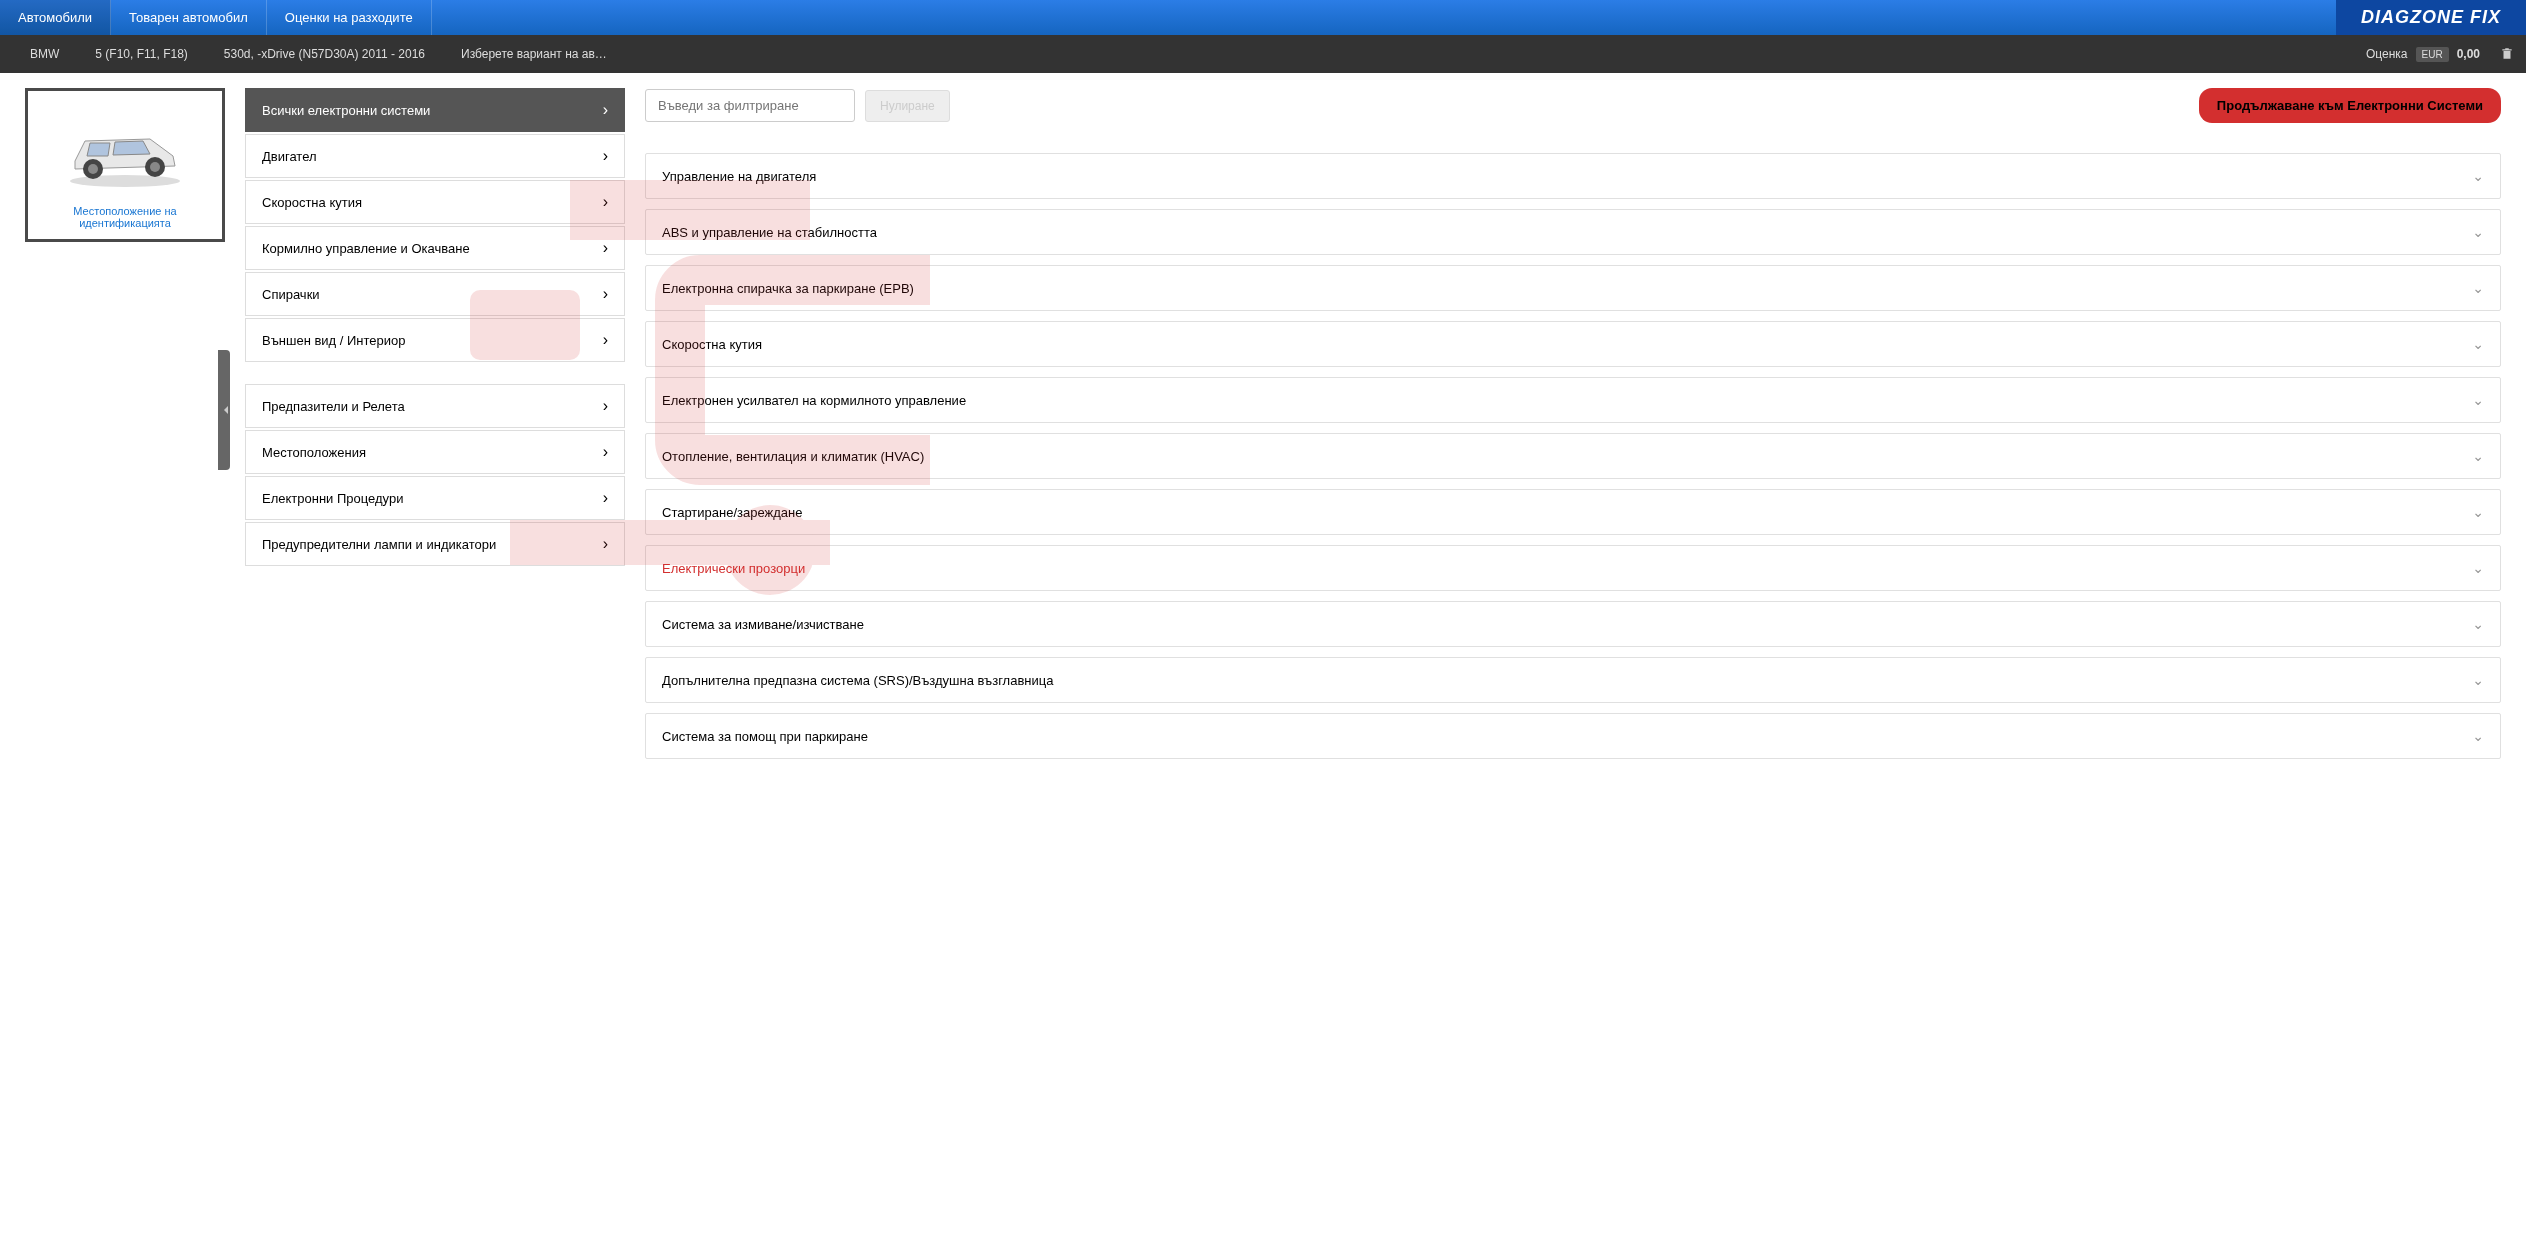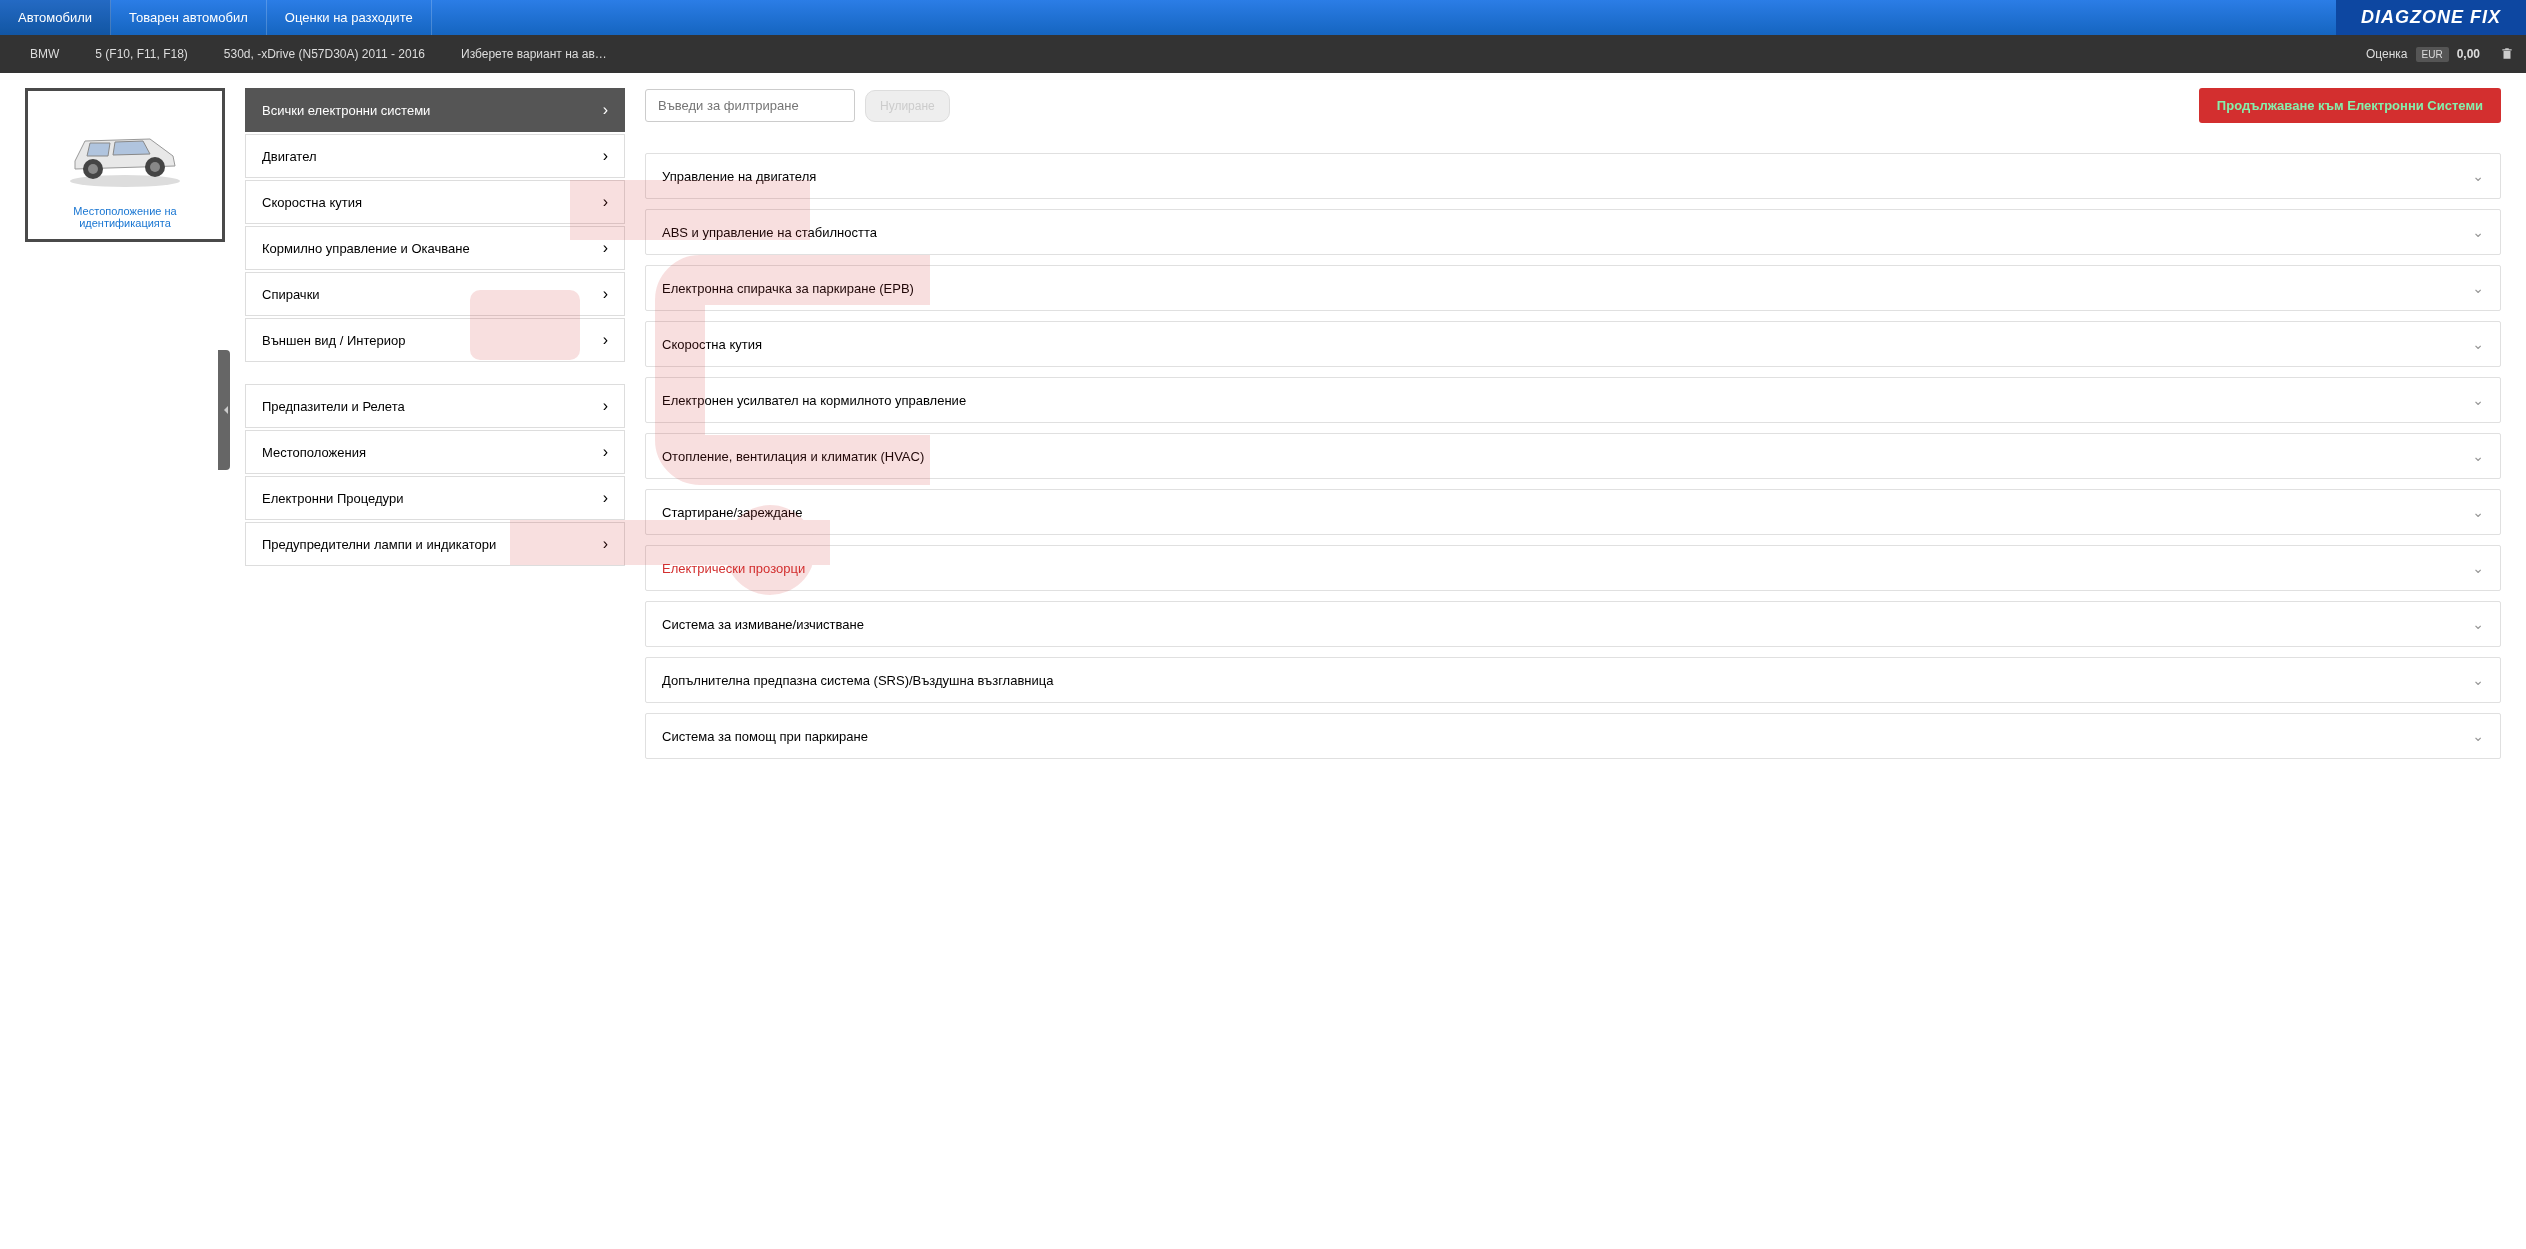--- a/index.html
+++ b/index.html
@@ -29,22 +29,22 @@
 .collapse-handle { position: absolute; left: 218px; top: 350px; width: 12px; height: 120px; background: #666; border-radius: 0 4px 4px 0; cursor: pointer; z-index: 5; display:flex; align-items:center; justify-content:center;}
 .collapse-handle::before{content:'';border:4px solid transparent;border-right-color:#ccc;}
 .categories { width: 380px; flex-shrink: 0; }
 .cat-item { background: #fff; border: 1px solid #ddd; padding: 12px 16px; font-size: 13px; display: flex; justify-content: space-between; align-items: center; cursor: pointer; margin-bottom: 2px; }
 .cat-item.active { background: #555; color: #fff; border-color: #555; }
 .cat-gap { height: 20px; }
 .chevron { font-size: 16px; color: inherit; }
 .main { flex: 1; }
 .main-header { display: flex; gap: 10px; margin-bottom: 30px; align-items: center; }
 .filter-input { border: 1px solid #ccc; padding: 8px 12px; font-size: 13px; width: 210px; border-radius: 3px; }
-.reset-btn { background: #eee; border: 1px solid #ddd; color: #ccc; padding: 8px 14px; font-size: 12px; border-radius: 10px; cursor: not-allowed; }
-.continue-btn { background: #d32f2f; color: #86efac; border: none; padding: 10px 18px; font-size: 13px; font-weight: bold; border-radius: 3px; cursor: pointer; margin-left: auto; }
+.reset-btn { background: #eee; border: 1px solid #ddd; color: #ccc; padding: 8px 14px; font-size: 12px; border-radius: 3px; cursor: not-allowed; }
+.continue-btn { background: #d32f2f; color: #000000; border: none; padding: 10px 18px; font-size: 13px; font-weight: bold; border-radius: 13px; cursor: pointer; margin-left: auto; }
 .system-item { background: #fff; border: 1px solid #e0e0e0; padding: 14px 16px; font-size: 13px; display: flex; justify-content: space-between; align-items: center; cursor: pointer; margin-bottom: 10px; border-radius: 2px; }
 .system-item.highlighted { color: #d32f2f; }
 .expand-icon { color: #999; font-size: 14px; }
 .watermark { position: absolute; top: 160px; left: 280px; width: 1000px; height: 450px; pointer-events: none; opacity: 0.15; z-index: 10; }
 .wm-text { position: absolute; top: 280px; left: 450px; font-size: 180px; font-weight: 900; color: #333; letter-spacing: 10px; font-family: Arial Black, sans-serif; }
 .wm-shape { position: absolute; }
 </style>
 </head>
 <body>
 

